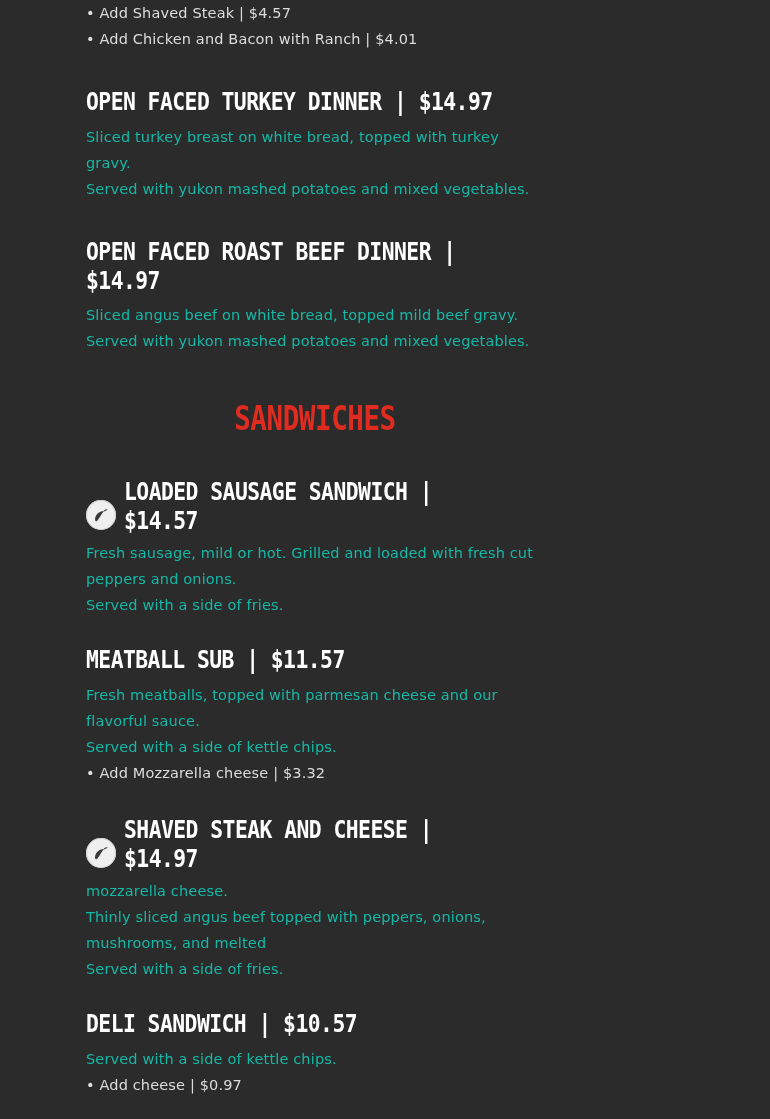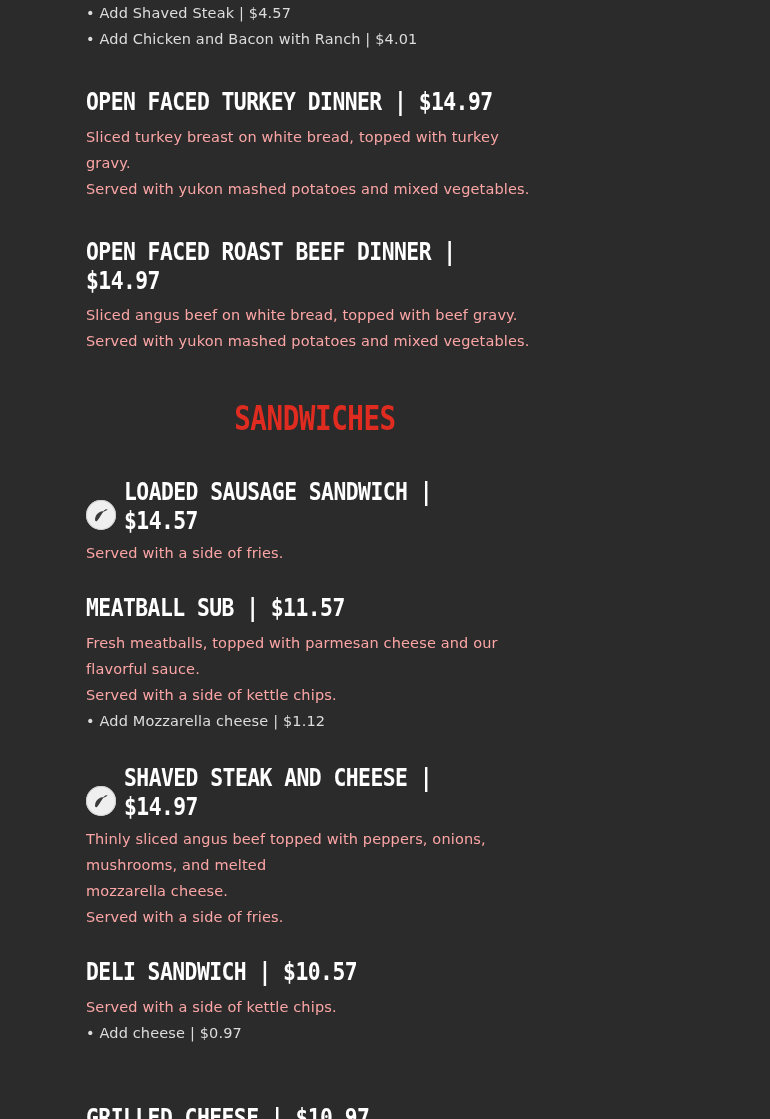--- a/index.html
+++ b/index.html
@@ -26,21 +26,21 @@
   .content {
     padding: 0 86px 0 86px;
     box-sizing: border-box;
   }
 
   
   .desc {
     font-family: "DejaVu Sans", sans-serif;
     font-size: 14.5px;
     line-height: 26px;
-    color: #fca5a5;
+    color: #14b8a6;
     margin: 0;
     letter-spacing: 0.15px;
   }
   .bullet {
     font-family: "DejaVu Sans", sans-serif;
     font-size: 14.5px;
     line-height: 26px;
     color: #dcdcdc;
     margin: 0;
     letter-spacing: 0.15px;
@@ -116,69 +116,70 @@
       <div style="height:8px"></div>
       <p class="desc">Sliced turkey breast on white bread, topped with turkey gravy.</p>
       <p class="desc">Served with yukon mashed potatoes and mixed vegetables.</p>
     </div>
 
     <div class="gap-lg"></div>
 
     <div class="block">
       <h3 class="item-title">OPEN FACED ROAST BEEF DINNER | $14.97</h3>
       <div style="height:8px"></div>
-      <p class="desc">Sliced angus beef on white bread, topped with beef gravy.</p>
+      <p class="desc">Sliced angus beef on white bread, topped mild beef gravy.</p>
       <p class="desc">Served with yukon mashed potatoes and mixed vegetables.</p>
     </div>
 
     <div style="height:48px"></div>
 
     <h2 class="section-title">SANDWICHES</h2>
 
     <div style="height:42px"></div>
 
     <div class="block">
       <div class="title-row">
         <span class="spice-icon">
           <svg width="30" height="30" viewBox="0 0 30 30" aria-hidden="true">
             <path d="M9 20 C9 14, 14 11, 18 11 C15 14, 14 18, 11 21 C10 21.5, 9 21, 9 20 Z" fill="#3a3a3a"></path>
             <path d="M17.5 11 C19 9.5, 20.5 9, 21.5 9.5 C20.5 10.5, 19 11.2, 17.8 11.4 Z" fill="#3a3a3a"></path>
           </svg>
         </span>
         <h3 class="item-title">LOADED SAUSAGE SANDWICH | $14.57</h3>
       </div>
       <div style="height:8px"></div>
+      <p class="desc">Fresh sausage, mild or hot. Grilled and loaded with fresh cut peppers and onions.</p>
       <p class="desc">Served with a side of fries.</p>
     </div>
 
     <div style="height:28px"></div>
 
     <div class="block">
       <h3 class="item-title">MEATBALL SUB | $11.57</h3>
       <div style="height:8px"></div>
       <p class="desc">Fresh meatballs, topped with parmesan cheese and our flavorful sauce.</p>
       <p class="desc">Served with a side of kettle chips.</p>
-      <p class="bullet">• Add Mozzarella cheese | $1.12</p>
+      <p class="bullet">• Add Mozzarella cheese | $3.32</p>
     </div>
 
     <div style="height:30px"></div>
 
     <div class="block">
       <div class="title-row">
         <span class="spice-icon">
           <svg width="30" height="30" viewBox="0 0 30 30" aria-hidden="true">
             <path d="M9 20 C9 14, 14 11, 18 11 C15 14, 14 18, 11 21 C10 21.5, 9 21, 9 20 Z" fill="#3a3a3a"></path>
             <path d="M17.5 11 C19 9.5, 20.5 9, 21.5 9.5 C20.5 10.5, 19 11.2, 17.8 11.4 Z" fill="#3a3a3a"></path>
           </svg>
         </span>
         <h3 class="item-title">SHAVED STEAK AND CHEESE | $14.97</h3>
       </div>
       <div style="height:8px"></div>
+      <p class="desc">mozzarella cheese.</p>
       <p class="desc">Thinly sliced angus beef topped with peppers, onions, mushrooms, and melted</p>
-      <p class="desc">mozzarella cheese.</p>
       <p class="desc">Served with a side of fries.</p>
     </div>
 
     <div style="height:28px"></div>
 
     <div class="block">
       <h3 class="item-title">DELI SANDWICH | $10.57</h3>
       <div style="height:8px"></div>
       <p class="desc">Served with a side of kettle chips.</p>
       <p class="bullet">• Add cheese | $0.97</p>

